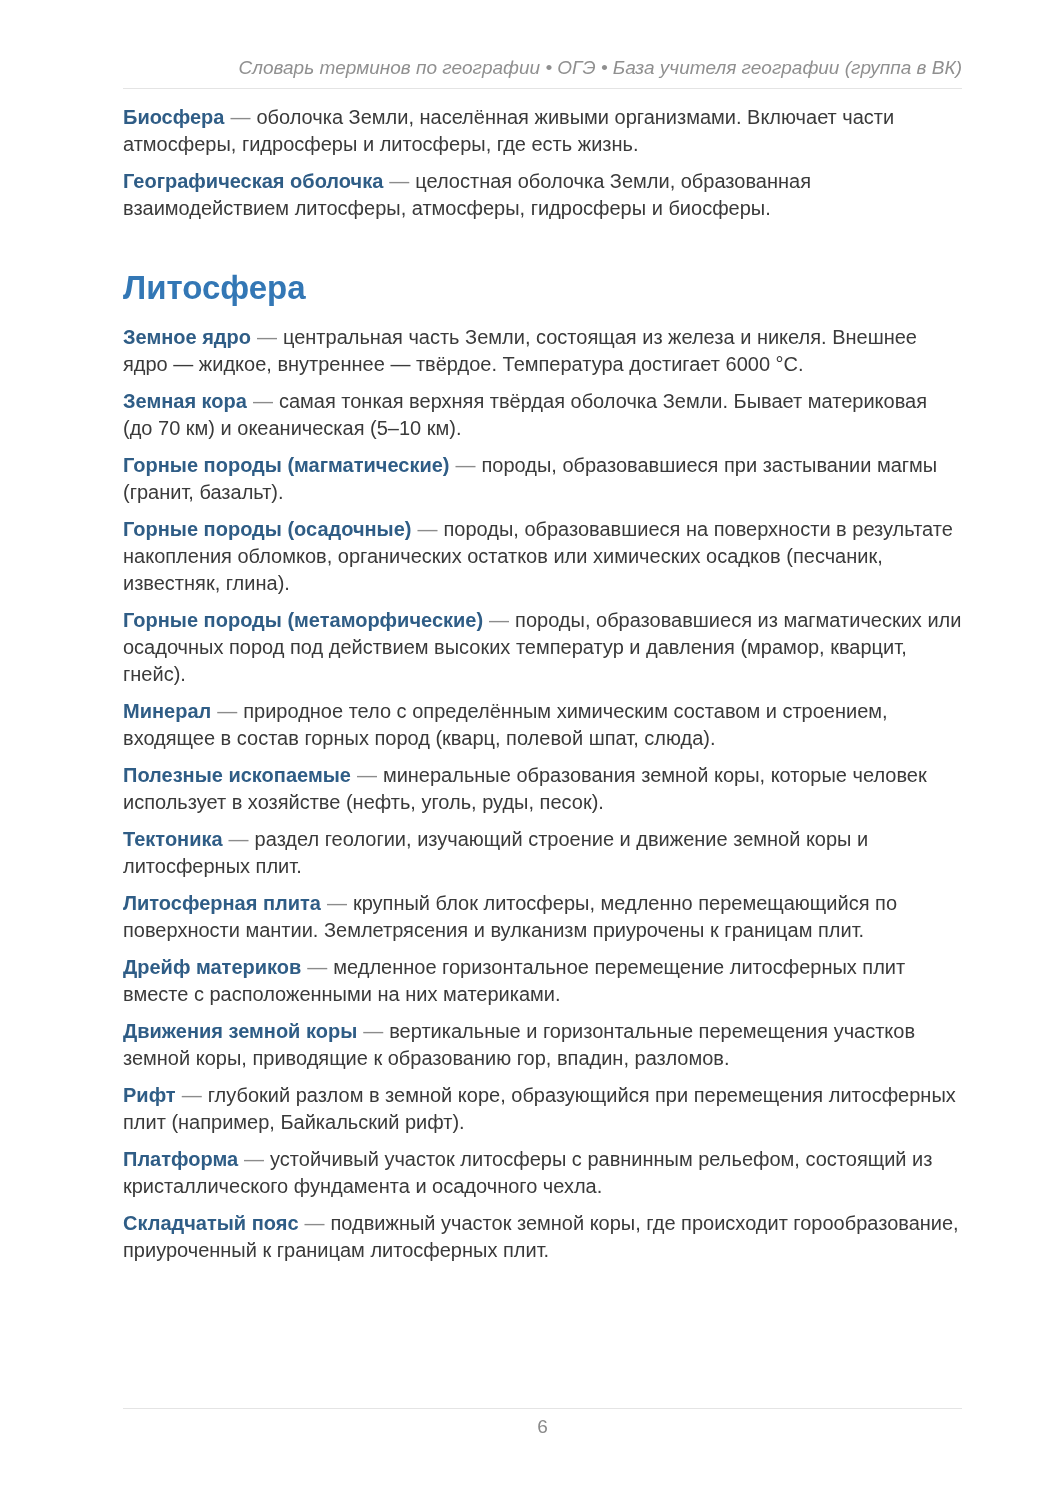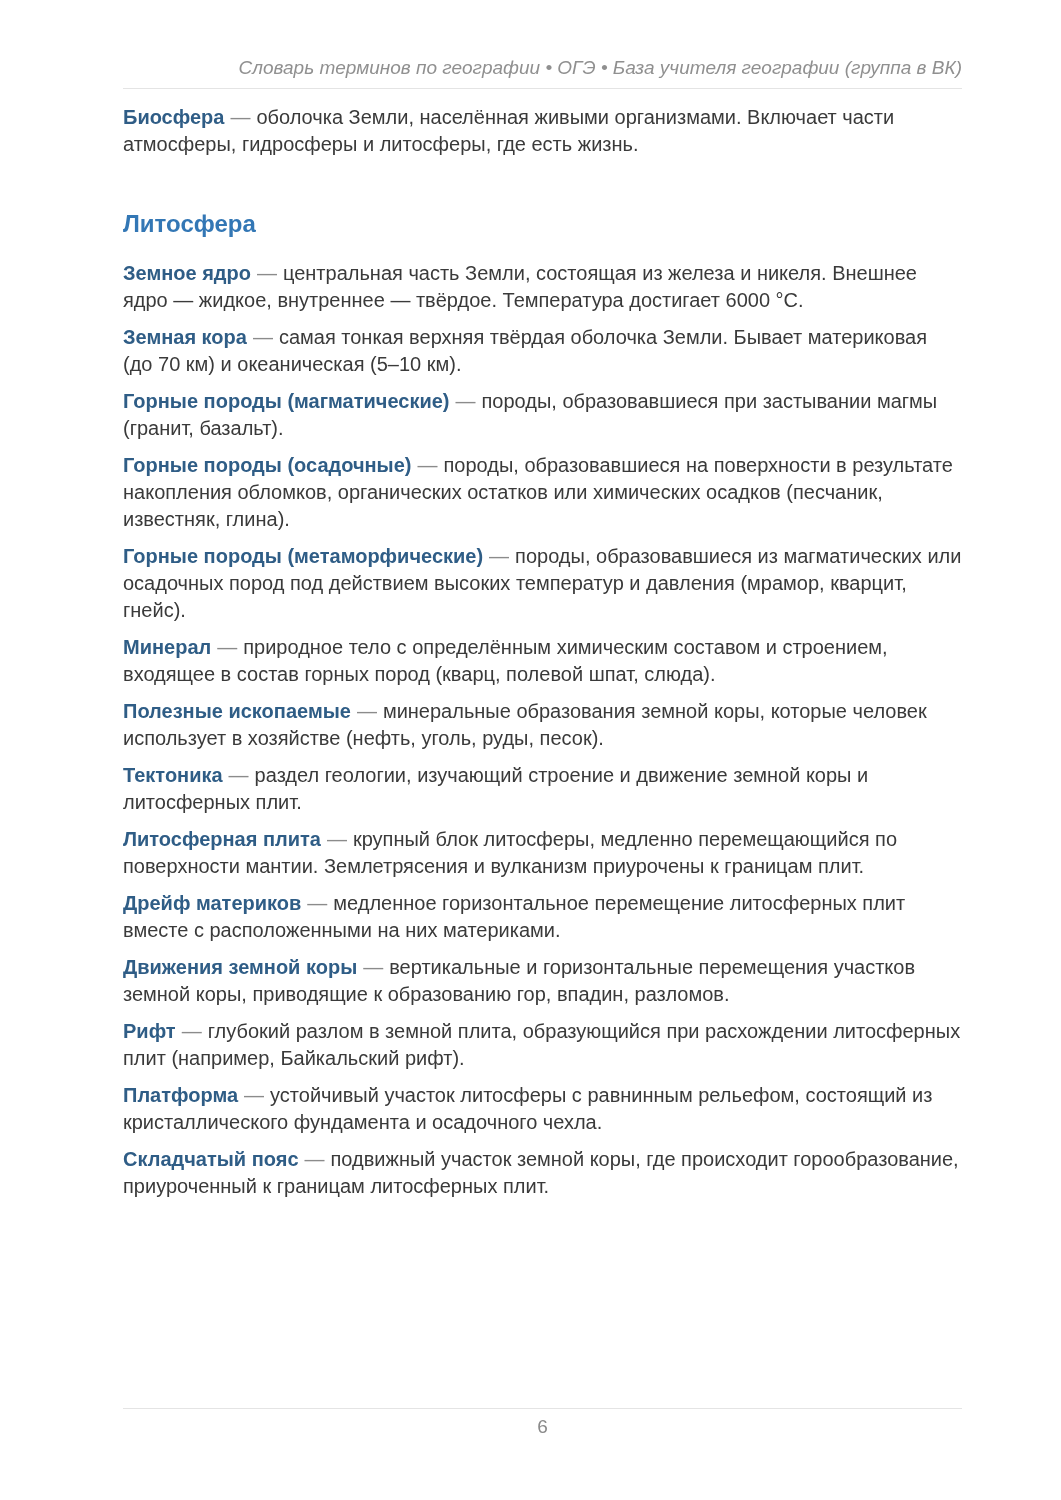--- a/index.html
+++ b/index.html
@@ -37,21 +37,21 @@
   .term {
     font-weight: bold;
     color: #2f5d86;
     text-align: center;
   }
   .dash {
     color: #8b8b8b;
     margin: 0 6px;
   }
   .section-title {
-    font-size: 24px;
+    font-size: 33px;
     line-height: 32px;
     font-weight: bold;
     color: #3377b5;
     margin: 50px 0 20px 0;
   }
   .page-footer {
     position: absolute;
     top: 1408px;
     left: 123px;
     width: 839px;
@@ -68,20 +68,21 @@
 <body>
 
 <div class="page">
 
   <div class="running-head">Словарь терминов по географии • ОГЭ • База учителя географии (группа в ВК)</div>
 
   <div class="content">
 
     <p class="entry"><span class="term">Биосфера</span><span class="dash">—</span><span>оболочка Земли, населённая живыми организмами. Включает части атмосферы, гидросферы и литосферы, где есть жизнь.</span></p>
 
+    <p class="entry"><span class="term">Географическая оболочка</span><span class="dash">—</span><span>целостная оболочка Земли, образованная взаимодействием литосферы, атмосферы, гидросферы и биосферы.</span></p>
 
     <h1 class="section-title">Литосфера</h1>
 
     <p class="entry"><span class="term">Земное ядро</span><span class="dash">—</span><span>центральная часть Земли, состоящая из железа и никеля. Внешнее ядро — жидкое, внутреннее — твёрдое. Температура достигает 6000 °C.</span></p>
 
 
     <p class="entry"><span class="term">Земная кора</span><span class="dash">—</span><span>самая тонкая верхняя твёрдая оболочка Земли. Бывает материковая (до 70 км) и океаническая (5–10 км).</span></p>
 
     <p class="entry"><span class="term">Горные породы (магматические)</span><span class="dash">—</span><span>породы, образовавшиеся при застывании магмы (гранит, базальт).</span></p>
 
@@ -94,21 +95,21 @@
     <p class="entry"><span class="term">Полезные ископаемые</span><span class="dash">—</span><span>минеральные образования земной коры, которые человек использует в хозяйстве (нефть, уголь, руды, песок).</span></p>
 
     <p class="entry"><span class="term">Тектоника</span><span class="dash">—</span><span>раздел геологии, изучающий строение и движение земной коры и литосферных плит.</span></p>
 
     <p class="entry"><span class="term">Литосферная плита</span><span class="dash">—</span><span>крупный блок литосферы, медленно перемещающийся по поверхности мантии. Землетрясения и вулканизм приурочены к границам плит.</span></p>
 
     <p class="entry"><span class="term">Дрейф материков</span><span class="dash">—</span><span>медленное горизонтальное перемещение литосферных плит вместе с расположенными на них материками.</span></p>
 
     <p class="entry"><span class="term">Движения земной коры</span><span class="dash">—</span><span>вертикальные и горизонтальные перемещения участков земной коры, приводящие к образованию гор, впадин, разломов.</span></p>
 
-    <p class="entry"><span class="term">Рифт</span><span class="dash">—</span><span>глубокий разлом в земной плита, образующийся при расхождении литосферных плит (например, Байкальский рифт).</span></p>
+    <p class="entry"><span class="term">Рифт</span><span class="dash">—</span><span>глубокий разлом в земной коре, образующийся при перемещения литосферных плит (например, Байкальский рифт).</span></p>
 
 
     <p class="entry"><span class="term">Платформа</span><span class="dash">—</span><span>устойчивый участок литосферы с равнинным рельефом, состоящий из кристаллического фундамента и осадочного чехла.</span></p>
 
     <p class="entry"><span class="term">Складчатый пояс</span><span class="dash">—</span><span>подвижный участок земной коры, где происходит горообразование, приуроченный к границам литосферных плит.</span></p>
 
   </div>
 
   <div class="page-footer">
     <div class="page-number">6</div>

